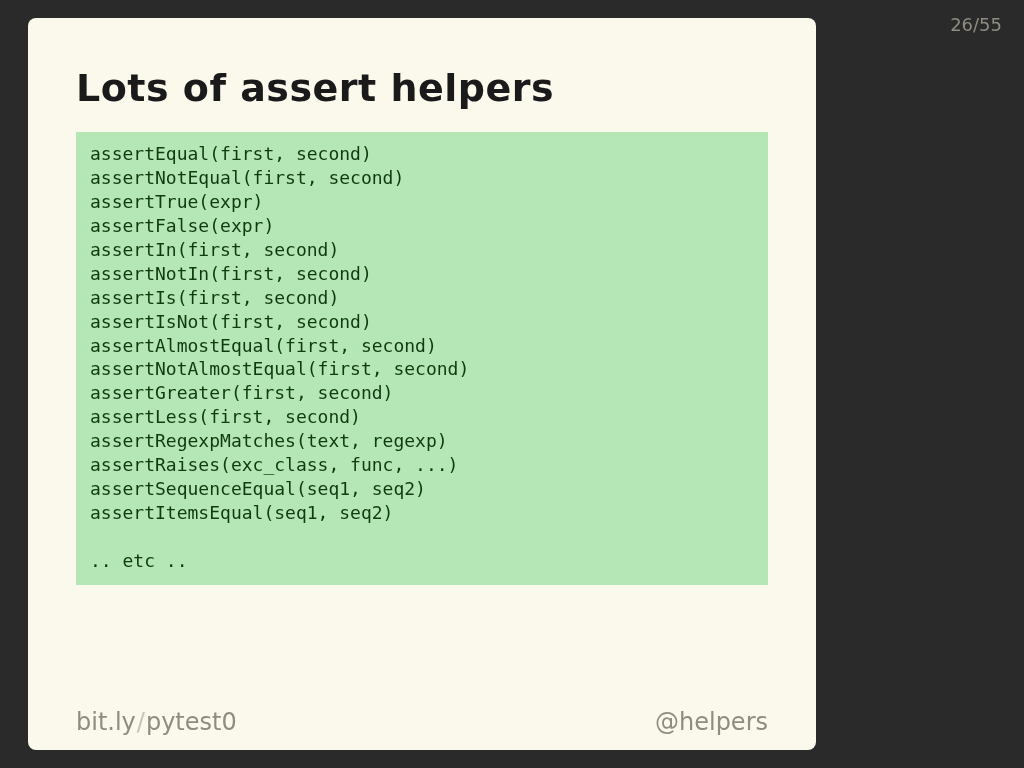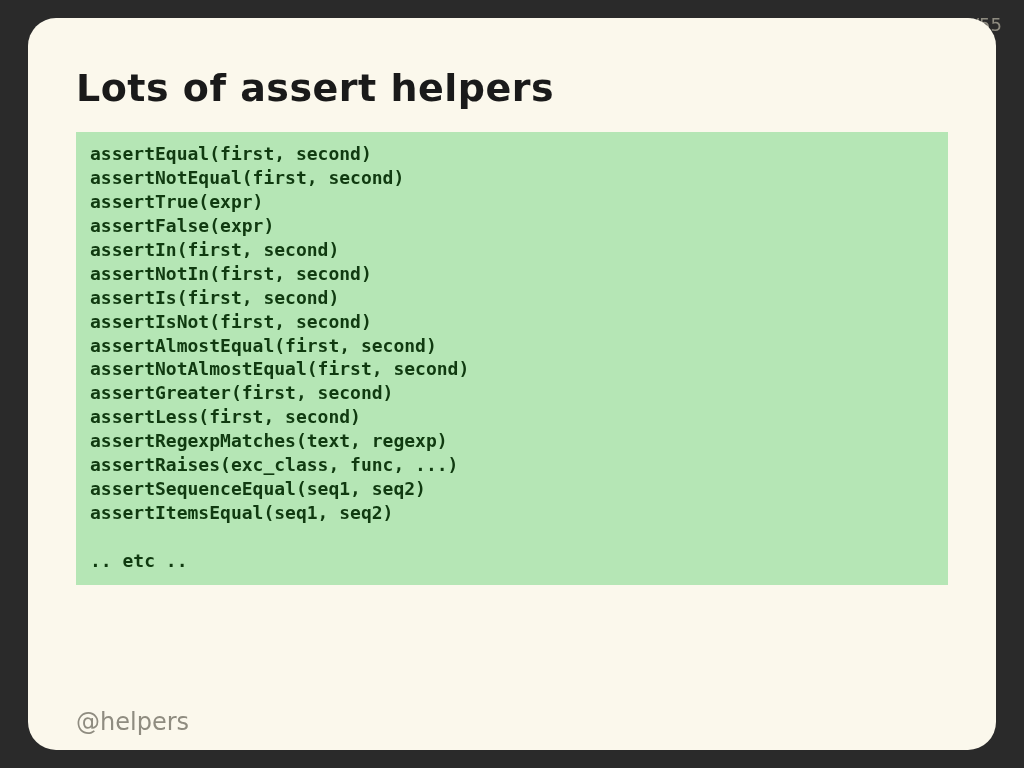--- a/index.html
+++ b/index.html
@@ -6,24 +6,24 @@
   html, body { width: 1024px; height: 768px; overflow: hidden; }
   body {
     background: #2a2a2a;
     font-family: "DejaVu Sans", "Verdana", sans-serif;
     position: relative;
   }
   .slide {
     position: absolute;
     top: 18px;
     left: 28px;
-    width: 968px;
+    width: 788px;
     height: 732px;
     background: #fbf8ec;
-    border-radius: 28px;
+    border-radius: 8px;
     padding: 48px 48px 0 48px;
   }
   .page-counter {
     position: absolute;
     top: 14px;
     right: 22px;
     color: #8e8b80;
     font-size: 18px;
     font-family: "DejaVu Sans", sans-serif;
   }
@@ -33,21 +33,21 @@
     color: #1a1a1a;
     margin-bottom: 22px;
     letter-spacing: 0.5px;
   }
   .code-block {
     background: #b5e6b5;
     padding: 10px 14px 12px 14px;
     font-family: "DejaVu Sans Mono", "Menlo", "Consolas", monospace;
     font-size: 18px;
     line-height: 1.33;
-    font-weight: bold;
+    font-weight: normal;
     color: #103a10;
     white-space: pre;
   }
   .footer {
     position: absolute;
     bottom: 14px;
     left: 48px;
     right: 48px;
     display: flex;
     justify-content: space-between;
@@ -79,15 +79,18 @@
 assertGreater(first, second)
 assertLess(first, second)
 assertRegexpMatches(text, regexp)
 assertRaises(exc_class, func, ...)
 assertSequenceEqual(seq1, seq2)
 assertItemsEqual(seq1, seq2)
 
 .. etc ..</pre>
 
   <div class="footer">
+    <span>
+      <span class="link-part">bit.ly</span><span class="slash">/</span><span class="link-part">pytest0</span>
+    </span>
     <span class="handle">@helpers</span>
   </div>
 </div>
 
 </body></html>

